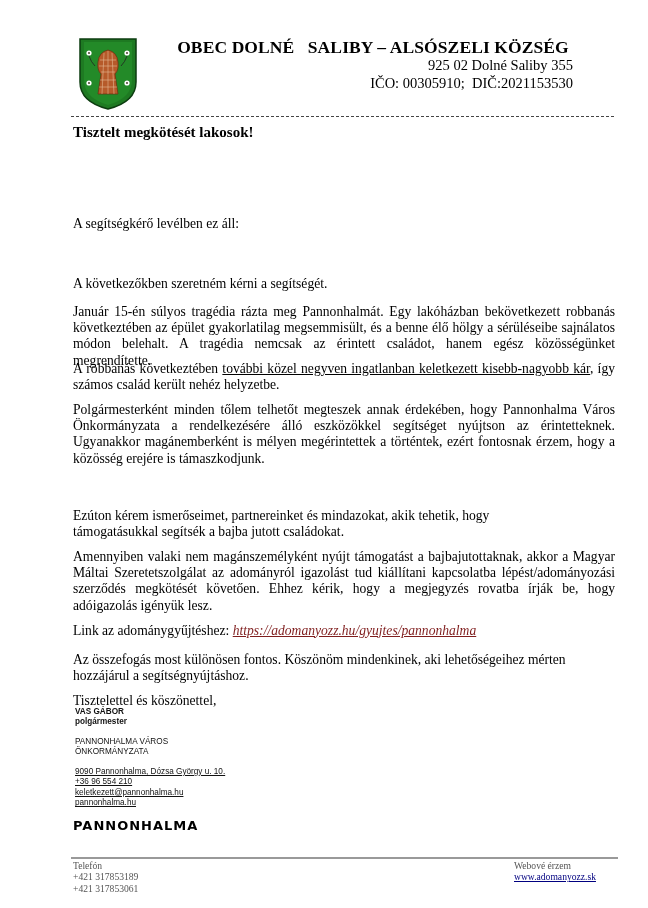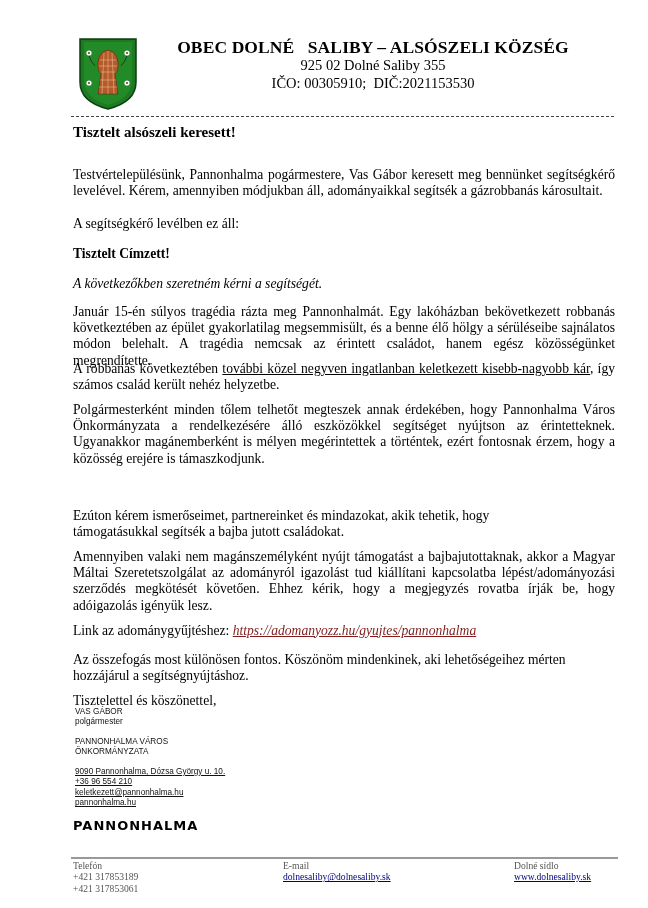--- a/index.html
+++ b/index.html
@@ -1,34 +1,34 @@
 <!DOCTYPE html>
 <html><head>
 <meta charset="utf-8">
 <style>
   html, body { margin: 0; padding: 0; background: #ffffff; }
   body { width: 648px; height: 908px; position: relative; overflow: hidden; font-family: "Liberation Serif", serif; color: #000; }
   .page { position: absolute; left: 0; top: 0; width: 540px; height: 908px; margin-left: 23px; }
 
   .coat { position: absolute; left: 56px; top: 38px; width: 58px; height: 72px; }
   .hdr-title { position: absolute; left: 150px; top: 37px; width: 400px; text-align: center; font-weight: bold; font-size: 17.5px; letter-spacing: 0.1px; white-space: pre; }
-  .hdr-line { position: absolute; left: 150px; width: 400px; text-align: center; font-size: 14.5px; white-space: pre; }
+  .hdr-line { position: absolute; left: 150px; width: 400px; text-align: right; font-size: 14.5px; white-space: pre; }
   .hdr-addr { top: 57px; }
   .hdr-ids { top: 75px; }
   .hdr-rule { position: absolute; left: 48px; top: 116px; width: 543px; border-top: 1px dashed #444; }
 
   .body-text { position: absolute; left: 50px; width: 542px; font-size: 13.6px; line-height: 16.4px; }
   .justify { text-align: justify; text-align-last: left; }
   .bold { font-weight: bold; }
   .heading { font-size: 15px; font-weight: bold; }
   .ul { text-decoration: underline; }
   .link { color: #7f1d1d; text-decoration: underline; font-style: italic; }
 
   .sig { position: absolute; left: 52px; font-family: "Liberation Sans", sans-serif; font-size: 8.2px; line-height: 10.4px; color: #111; }
-  .sig .b { font-weight: normal; }
+  .sig .b { font-weight: bold; }
   .brand { position: absolute; left: 50px; top: 818px; font-family: "DejaVu Sans", sans-serif; font-weight: bold; font-size: 13px; letter-spacing: 1px; }
 
   .foot-rule { position: absolute; left: 48px; top: 857px; width: 547px; border-top: 2px solid #999; }
   .foot-col { position: absolute; top: 860px; font-size: 9.6px; line-height: 11.4px; color: #555; }
   .foot-col a { color: #000080; text-decoration: underline; font-weight: normal; }
 </style>
 </head>
 <body>
 
 <div class="page">
@@ -65,29 +65,27 @@
       <path d="M10 18 Q12 24 16 28"></path>
         <path d="M48 18 Q46 24 42 28"></path>
     </g>
   </svg>
 
   <div class="hdr-title">OBEC DOLNÉ   SALIBY – ALSÓSZELI KÖZSÉG</div>
   <div class="hdr-line hdr-addr">925 02 Dolné Saliby 355</div>
   <div class="hdr-line hdr-ids">IČO: 00305910;  DIČ:2021153530</div>
   <div class="hdr-rule"></div>
 
-  <div class="body-text heading" style="top:124px;">Tisztelt alsószeli keresett!</div>
+  <div class="body-text heading" style="top:124px;">Tisztelt megkötését lakosok!</div>
 
-  <p class="body-text justify" style="top:153px;">Testvértelepülésünk, Pannonhalma pogármestere, Vas Gábor keresett meg bennünket segítségkérő levelével. Kérem, amennyiben módjukban áll, adományaikkal segítsék a gázrobbanás károsultait.</p>
 
   <p class="body-text" style="top:202px;">A segítségkérő levélben ez áll:</p>
 
-  <p class="body-text bold" style="top:232px;">Tisztelt Címzett!</p>
 
-  <p class="body-text" style="top:262px;font-style:italic;">A következőkben szeretném kérni a segítségét.</p>
+  <p class="body-text" style="top:262px;">A következőkben szeretném kérni a segítségét.</p>
 
   <p class="body-text justify" style="top:290px;">Január 15-én súlyos tragédia rázta meg Pannonhalmát. Egy lakóházban bekövetkezett robbanás következtében az épület gyakorlatilag megsemmisült, és a benne élő hölgy a sérüléseibe sajnálatos módon belehalt. A tragédia nemcsak az érintett családot, hanem egész közösségünket megrendítette.</p>
 
   <p class="body-text justify" style="top:347px;">
     <span>A robbanás következtében </span><span class="ul">további közel negyven ingatlanban keletkezett kisebb-nagyobb kár</span><span>, így számos család került nehéz helyzetbe.</span>
   </p>
 
   <p class="body-text justify" style="top:388px;">Polgármesterként minden tőlem telhetőt megteszek annak érdekében, hogy Pannonhalma Város Önkormányzata a rendelkezésére álló eszközökkel segítséget nyújtson az érintetteknek. Ugyanakkor magánemberként is mélyen megérintettek a történtek, ezért fontosnak érzem, hogy a közösség erejére is támaszkodjunk.</p>
 
   <p class="body-text" style="top:494px; width:500px;">Ezúton kérem ismerőseimet, partnereinket és mindazokat, akik tehetik, hogy támogatásukkal segítsék a bajba jutott családokat.</p>
@@ -117,21 +115,17 @@
     <div>pannonhalma.hu</div>
   </div>
   <div class="brand">PANNONHALMA</div>
 
   <div class="foot-rule"></div>
   <div class="foot-col" style="left:50px;">
     <div>Telefón</div>
     <div>+421 317853189</div>
     <div>+421 317853061</div>
   </div>
-  <div class="foot-col" style="left:260px;">
-    <div>E-mail</div>
-    <a href="#">dolnesaliby@dolnesaliby.sk</a>
-  </div>
   <div class="foot-col" style="left:491px;">
-    <div>Dolné sídlo</div>
-    <a href="#">www.dolnesaliby.sk</a>
+    <div>Webové érzem</div>
+    <a href="#">www.adomanyozz.sk</a>
   </div>
 </div>
 
 </body></html>

